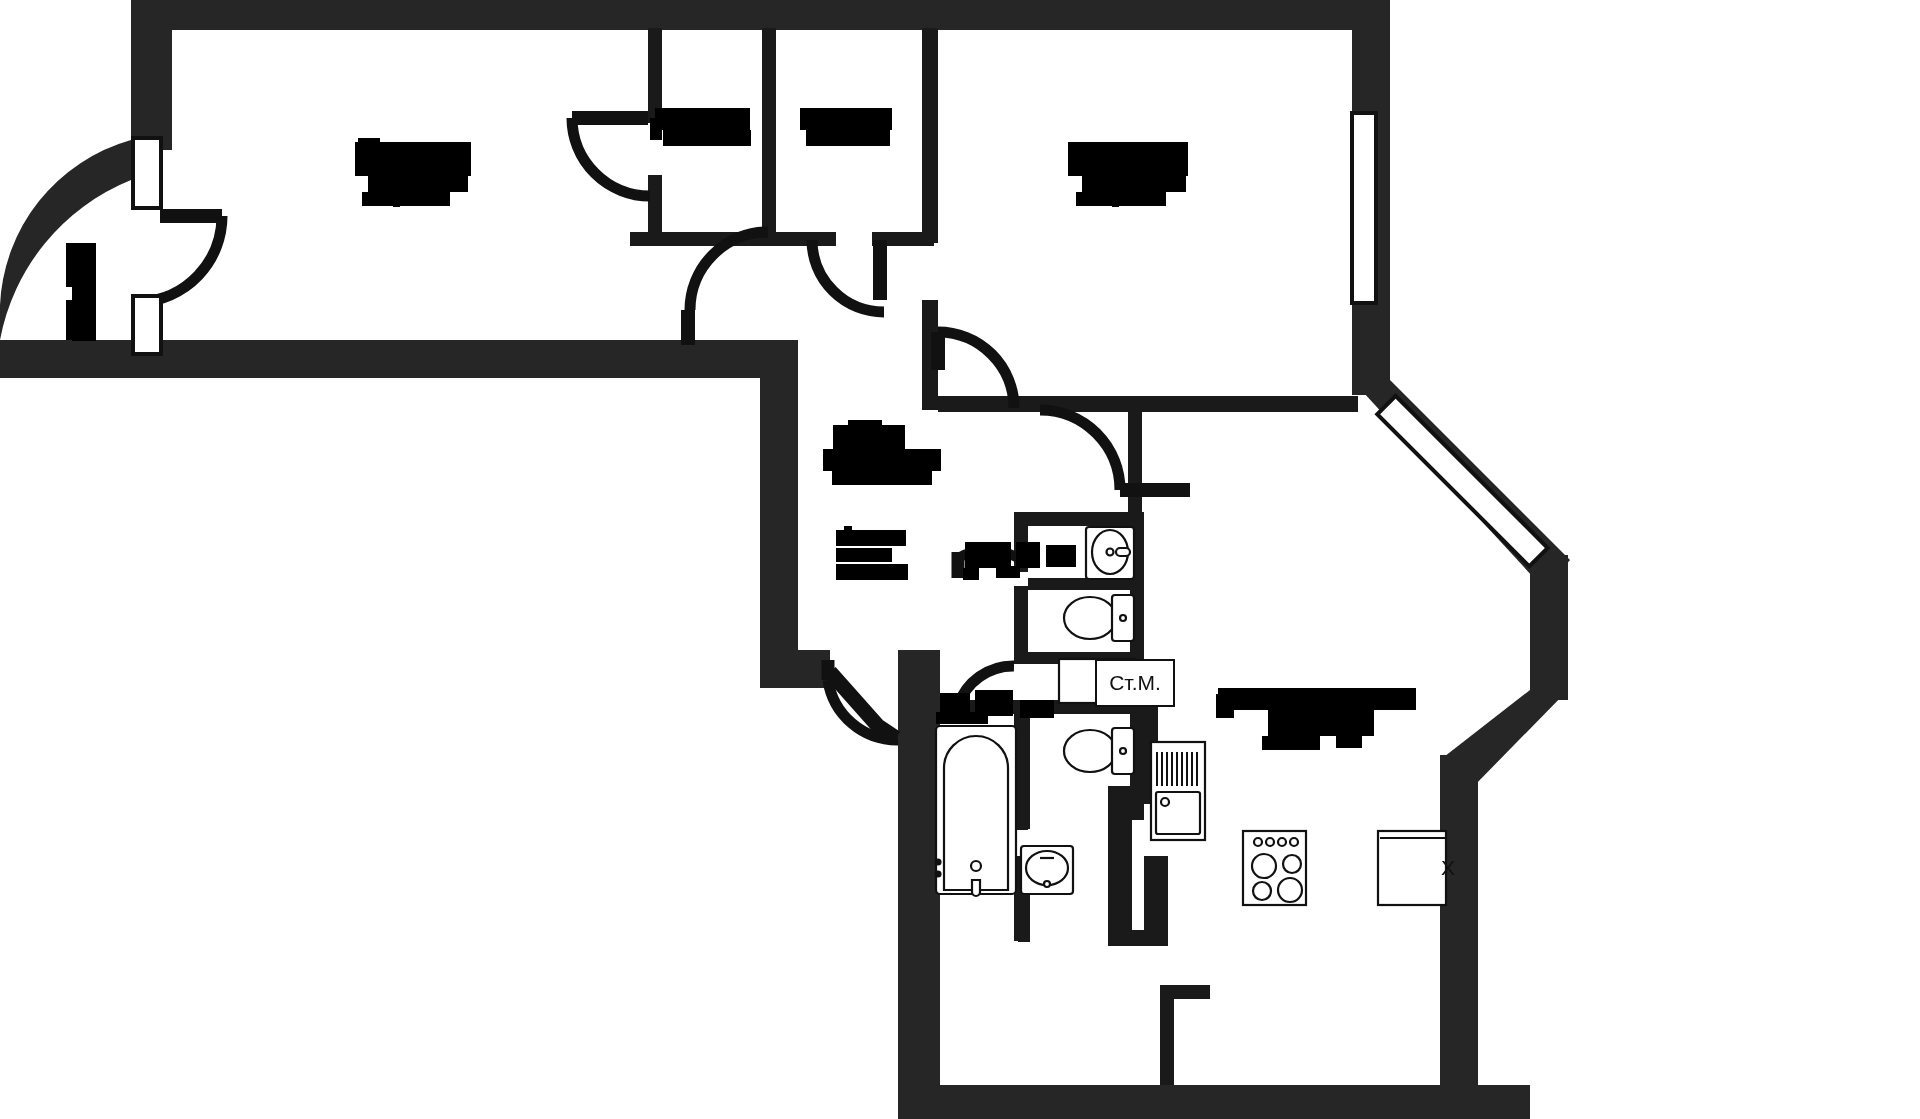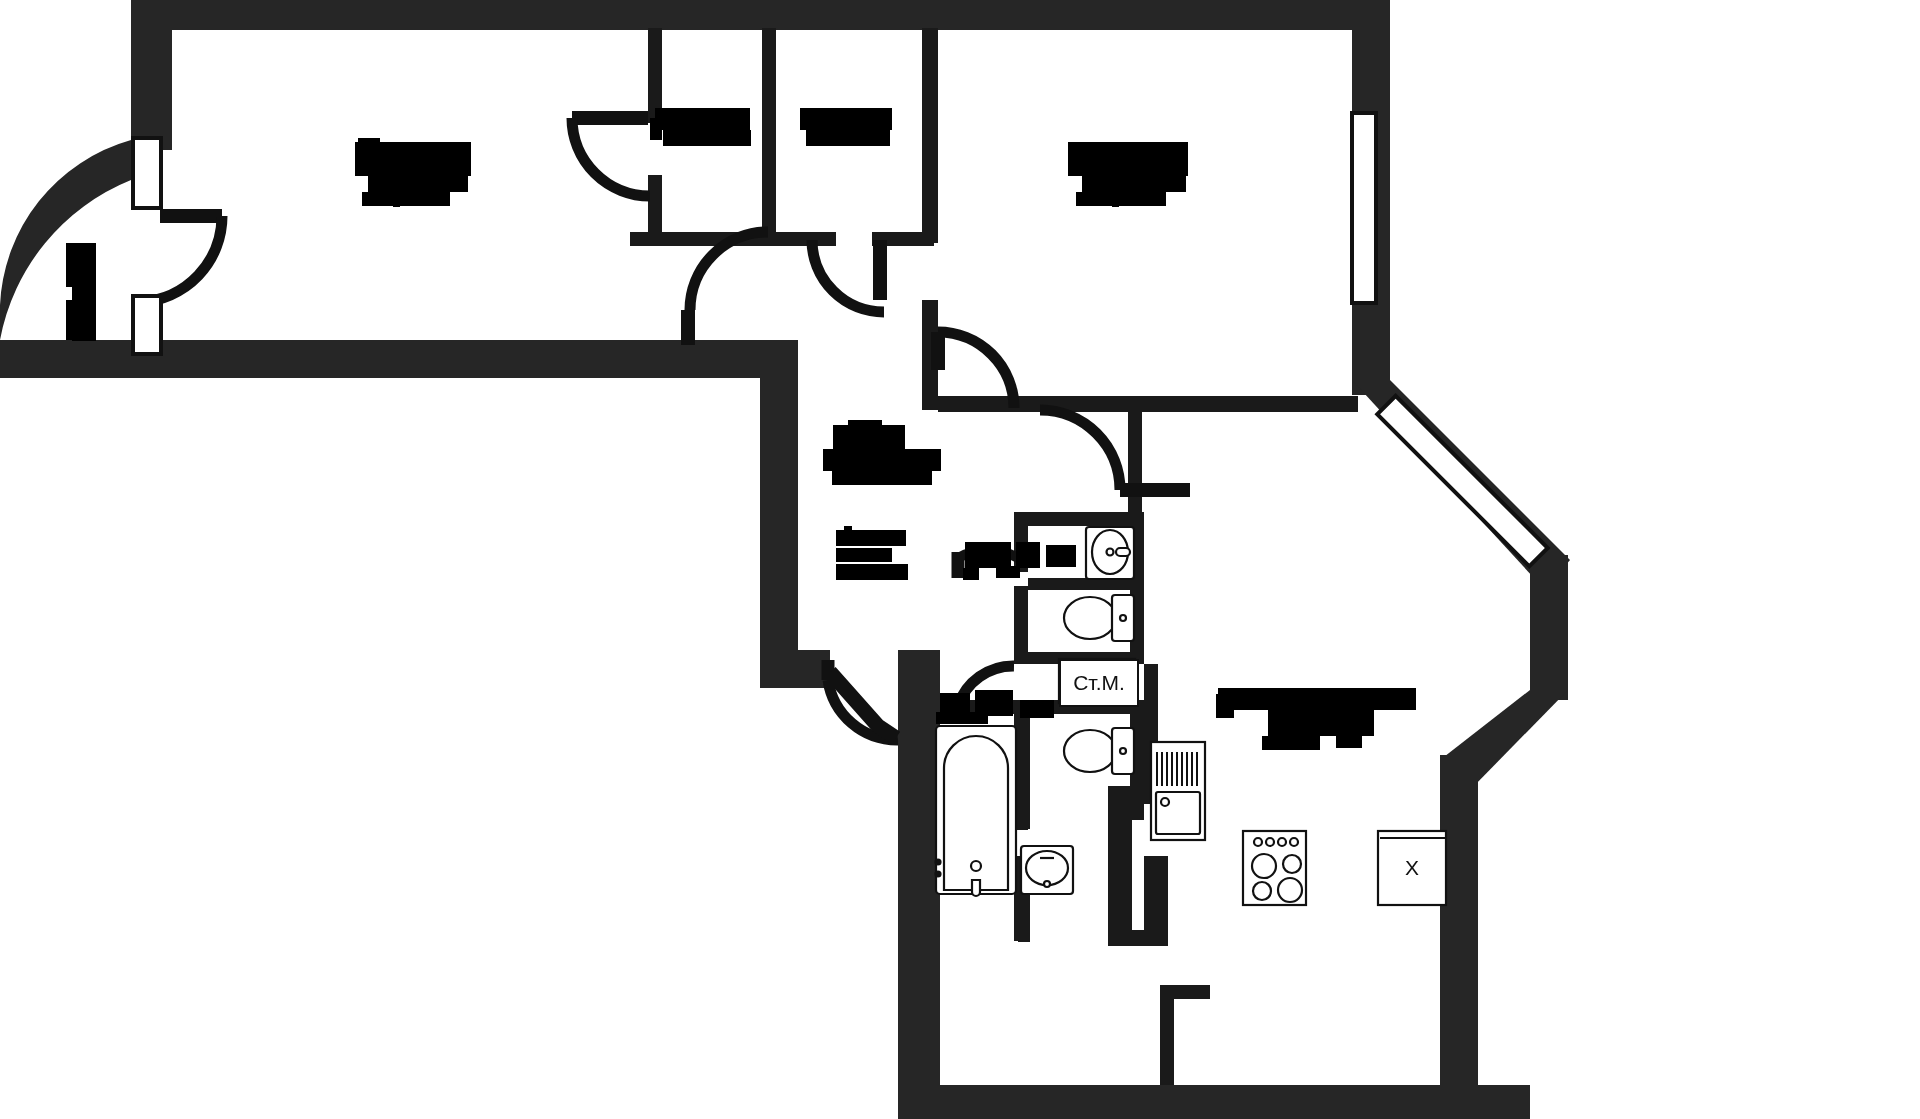--- a/index.html
+++ b/index.html
@@ -1,21 +1,21 @@
 <!DOCTYPE html>
 <html><head>
 <meta charset="utf-8">
 <style>
   html,body{margin:0;padding:0;background:#ffffff;}
   body{font-family:"Liberation Sans",sans-serif;}
   #plan-root{position:relative;width:1920px;height:1119px;background:#fff;overflow:hidden;}
   #plan-svg{position:absolute;left:0;top:0;}
   .label-box{position:absolute;border:2px solid #111;background:#fff;
     display:flex;align-items:center;justify-content:center;
-    font-family:"Liberation Sans",sans-serif;color:#111;}
+    font-family:"Liberation Sans",sans-serif;color:#111;margin-left:36px;}
 </style>
 </head>
 <body>
 
 <div id="plan-root">
 
   <svg id="plan-svg" width="1920" height="1119" viewBox="0 0 1920 1119">
 
     <g fill="#262626">
 

